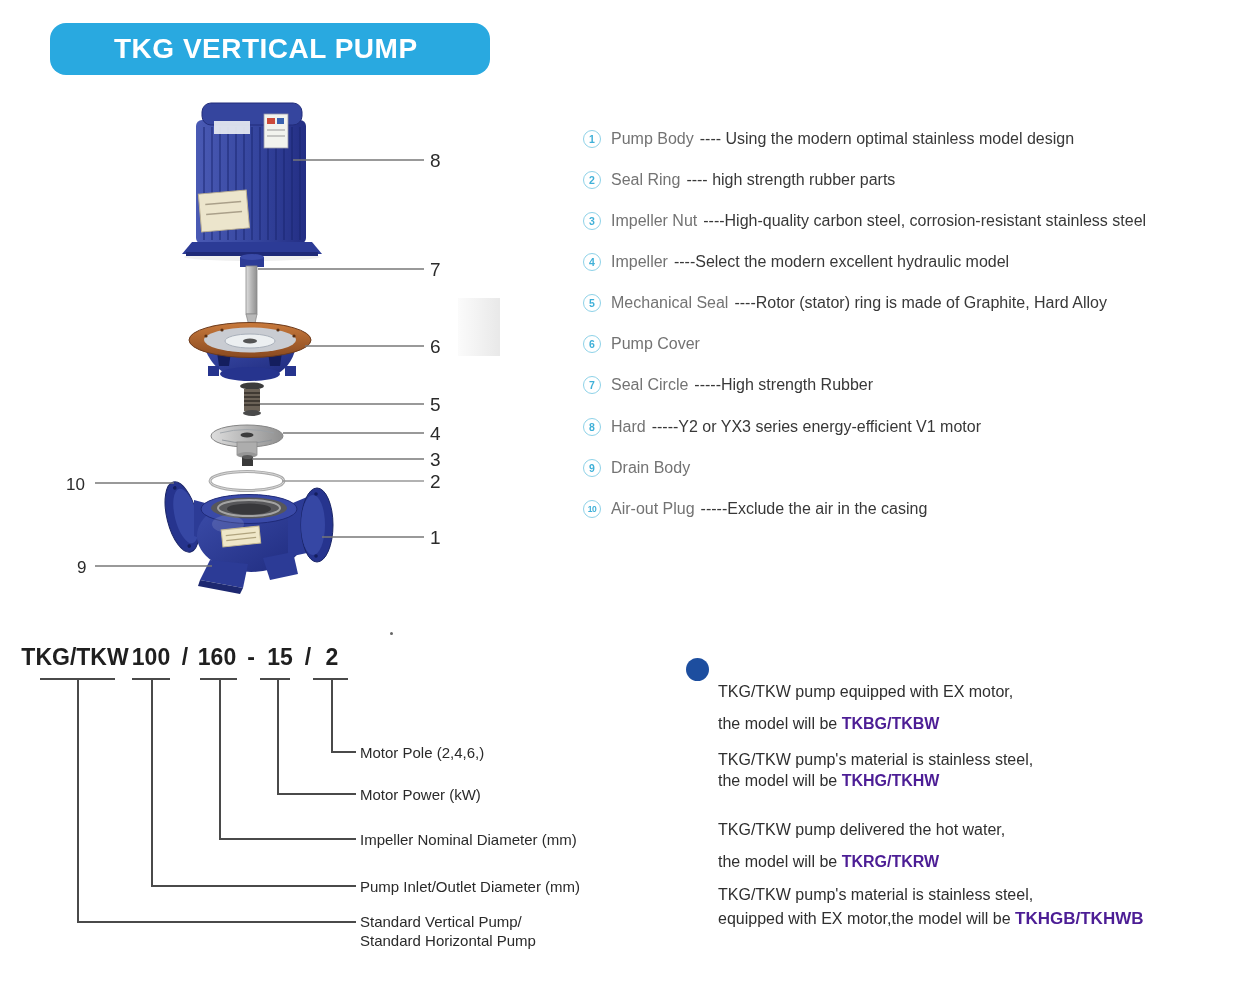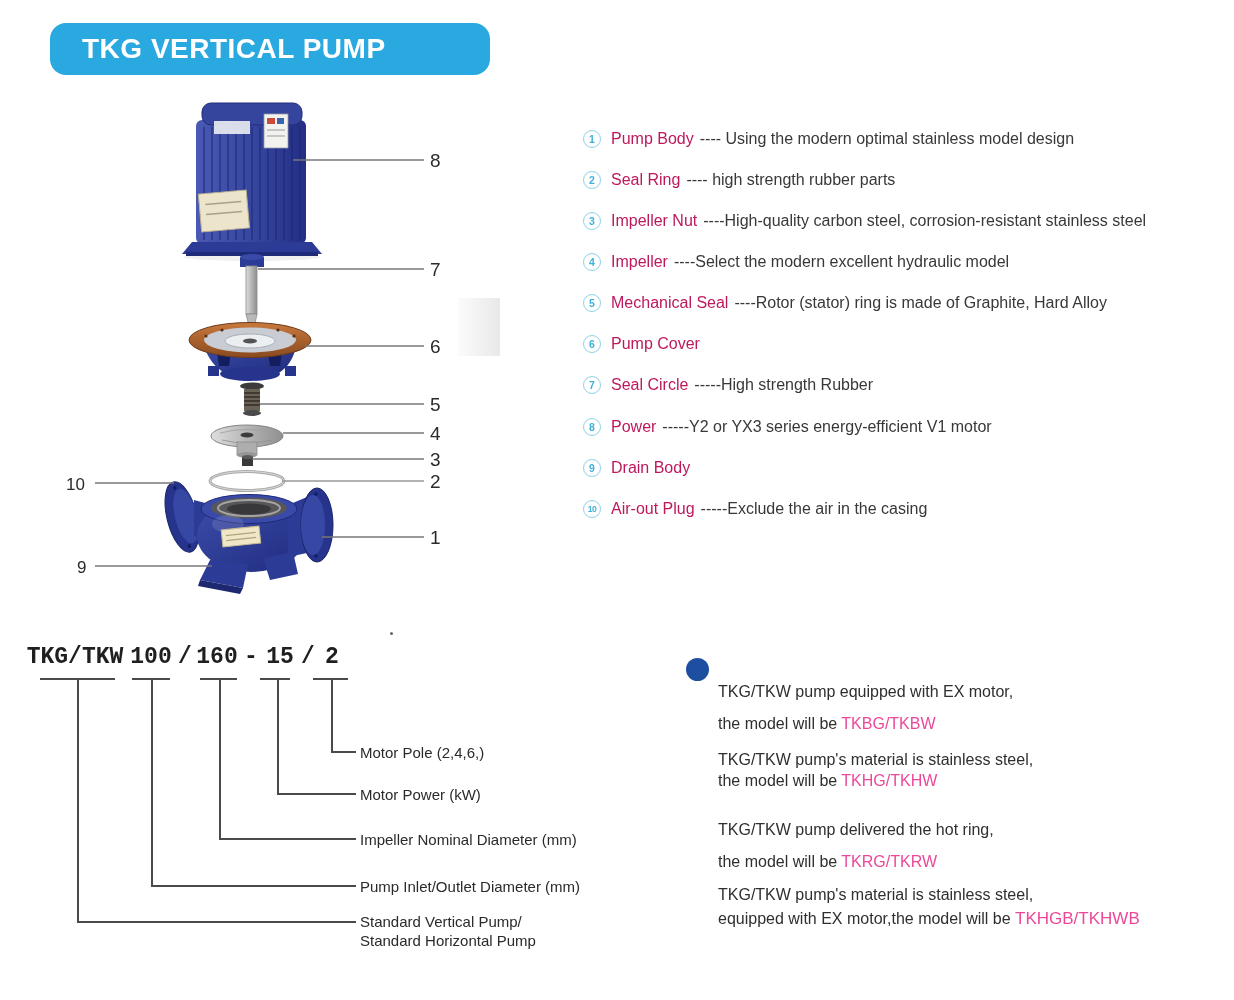--- a/index.html
+++ b/index.html
@@ -3,47 +3,47 @@
 <meta charset="utf-8">
 <style>
   * { margin:0; padding:0; box-sizing:border-box; }
   html,body { background:#ffffff; }
   body { font-family:"Liberation Sans", sans-serif; color:#333; }
   .page { position:relative; width:1234px; height:1000px; background:#ffffff; overflow:hidden; }
 
   
   .banner { position:absolute; left:50px; top:23px; width:440px; height:52px;
             background:#29a9e0; border-radius:16px; display:flex; align-items:center; }
-  .banner span { padding-left:32px; font-size:28px; font-weight:bold; color:#ffffff; letter-spacing:.5px; }
+  .banner span { padding-left:64px; font-size:28px; font-weight:bold; color:#ffffff; letter-spacing:.5px; }
 
   
   .pump-svg { position:absolute; left:0; top:0; width:500px; height:630px; }
 
   
   .parts-list { position:absolute; left:583px; top:0; width:651px; height:540px; }
   .part-item { position:absolute; left:0; display:flex; align-items:center; white-space:nowrap; height:20px; }
   .circ { flex:0 0 auto; width:18px; height:18px; border:1.4px solid #8ed2e8; border-radius:50%;
           color:#3fb0d8; font-size:10.5px; font-weight:bold; display:flex; align-items:center; justify-content:center;
           margin-right:10px; }
   .circ.small { font-size:8.5px; letter-spacing:-.5px; }
-  .pname { color:#be185d; font-size:16px; margin-right:6px; }
+  .pname { color:#737373; font-size:16px; margin-right:6px; }
   .pdesc { color:#383838; font-size:16px; }
 
   
-  .model-seg { position:absolute; transform:translateX(-50%); font-size:23px; font-weight:bold; color:#1f1f1f; top:644px; white-space:nowrap;font-family:Liberation Mono, monospace; }
+  .model-seg { position:absolute; transform:translateX(-50%); font-size:23px; font-weight:bold; color:#1f1f1f; top:644px; white-space:nowrap; }
   .uline { position:absolute; height:2px; background:#4a4a4a; top:678px; }
   .vline { position:absolute; width:2px; background:#4a4a4a; top:680px; }
   .hline { position:absolute; height:1.6px; background:#4a4a4a; }
   .mlabel { position:absolute; left:360px; font-size:15px; color:#2a2a2a; white-space:nowrap; line-height:19px; }
   .dot-mark { position:absolute; left:390px; top:632px; width:3px; height:3px; background:#666; border-radius:50%; }
 
   
   .bullet { position:absolute; left:686px; top:658px; width:23px; height:23px; border-radius:50%; background:#1d4e9f; }
   .note-line { position:absolute; left:718px; font-size:16px; color:#2f2f2f; white-space:nowrap;margin-top:25px; }
-  .note-line .model-bold { font-weight:normal; color:#ec4899; }
+  .note-line .model-bold { font-weight:bold; color:#4c1d95; }
   .note-line.big-model .model-bold { font-size:17px; }
 </style>
 </head>
 <body>
 
 <div class="page">
 
   <div class="banner">
     <span>TKG VERTICAL PUMP</span>
   </div>
@@ -252,21 +252,21 @@
       <span class="circ">6</span>
       <span class="pname">Pump Cover</span>
     </div>
     <div class="part-item" style="top:375px">
       <span class="circ">7</span>
       <span class="pname">Seal Circle</span>
       <span class="pdesc">-----High strength Rubber</span>
     </div>
     <div class="part-item" style="top:417px">
       <span class="circ">8</span>
-      <span class="pname">Power</span>
+      <span class="pname">Hard</span>
       <span class="pdesc">-----Y2 or YX3 series energy-efficient V1 motor</span>
     </div>
     <div class="part-item" style="top:458px">
       <span class="circ">9</span>
       <span class="pname">Drain Body</span>
     </div>
     <div class="part-item" style="top:499px">
       <span class="circ small">10</span>
       <span class="pname">Air-out Plug</span>
       <span class="pdesc">-----Exclude the air in the casing</span>
@@ -321,21 +321,21 @@
     </div>
 
     <div class="note-line" style="top:726px">
       <span>TKG/TKW pump's material is stainless steel,</span>
     </div>
     <div class="note-line" style="top:747px">
       <span>the model will be </span><span class="model-bold">TKHG/TKHW</span>
     </div>
 
     <div class="note-line" style="top:796px">
-      <span>TKG/TKW pump delivered the hot ring,</span>
+      <span>TKG/TKW pump delivered the hot water,</span>
     </div>
     <div class="note-line" style="top:828px">
       <span>the model will be </span><span class="model-bold">TKRG/TKRW</span>
     </div>
 
     <div class="note-line" style="top:861px">
       <span>TKG/TKW pump's material is stainless steel,</span>
     </div>
     <div class="note-line big-model" style="top:884px">
       <span>equipped with EX motor,the model will be </span><span class="model-bold">TKHGB/TKHWB</span>

